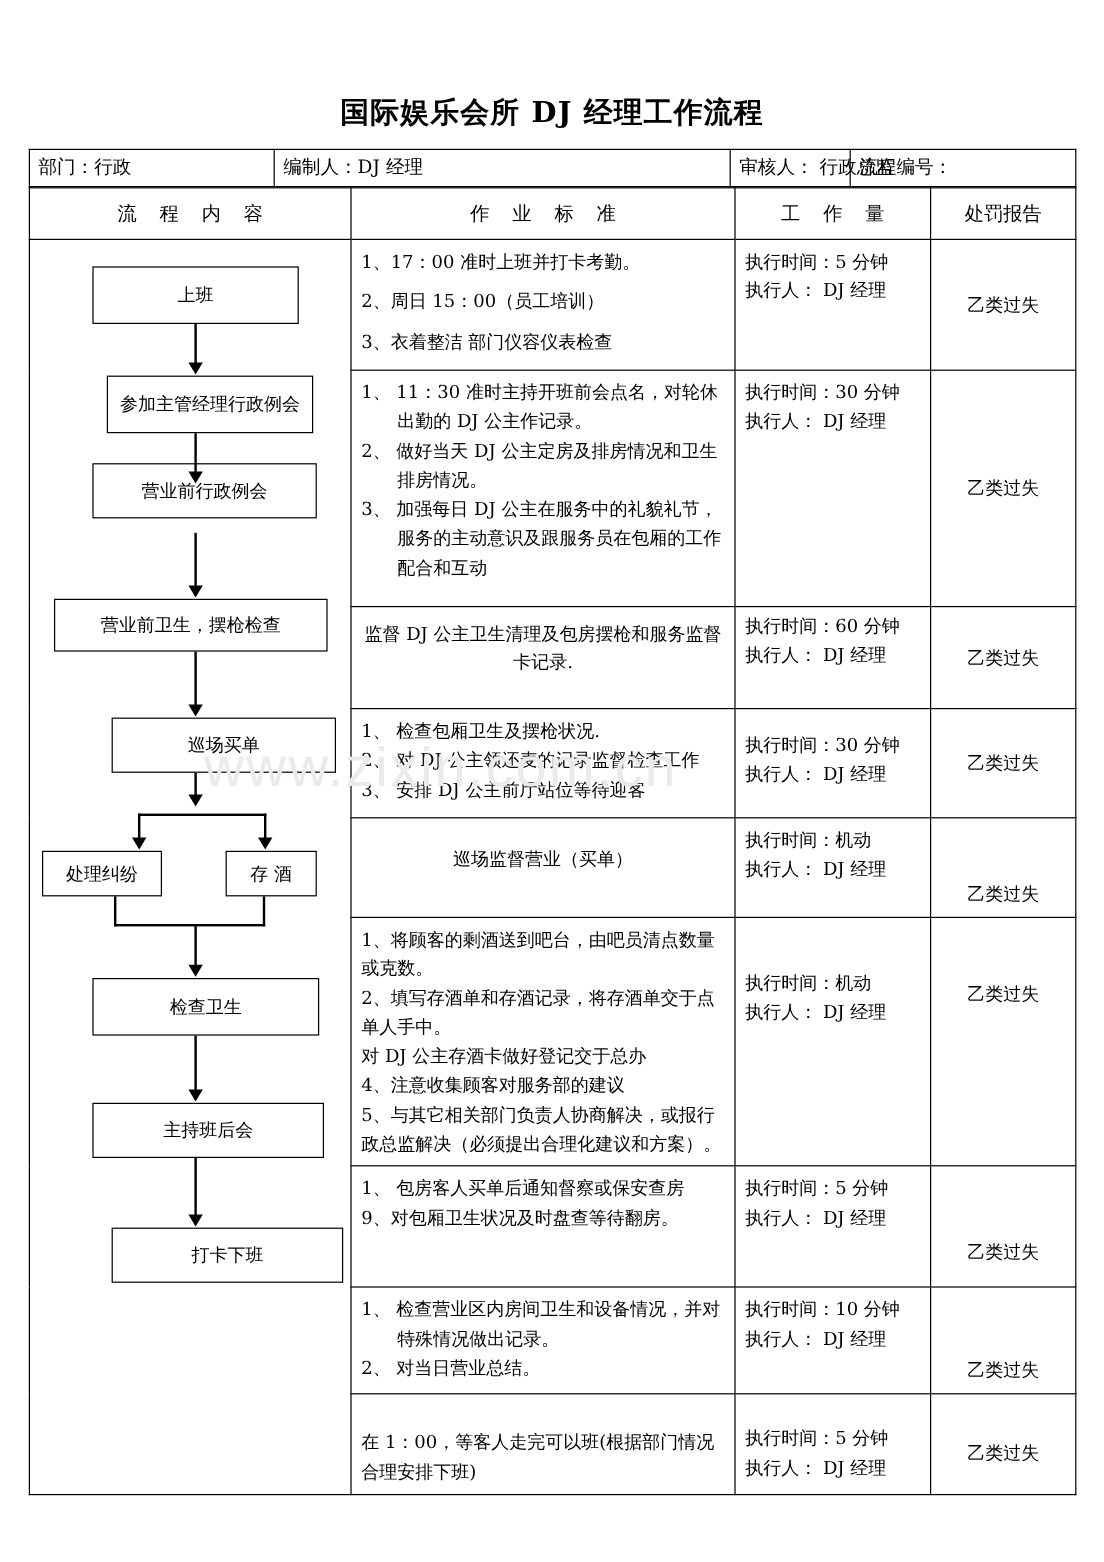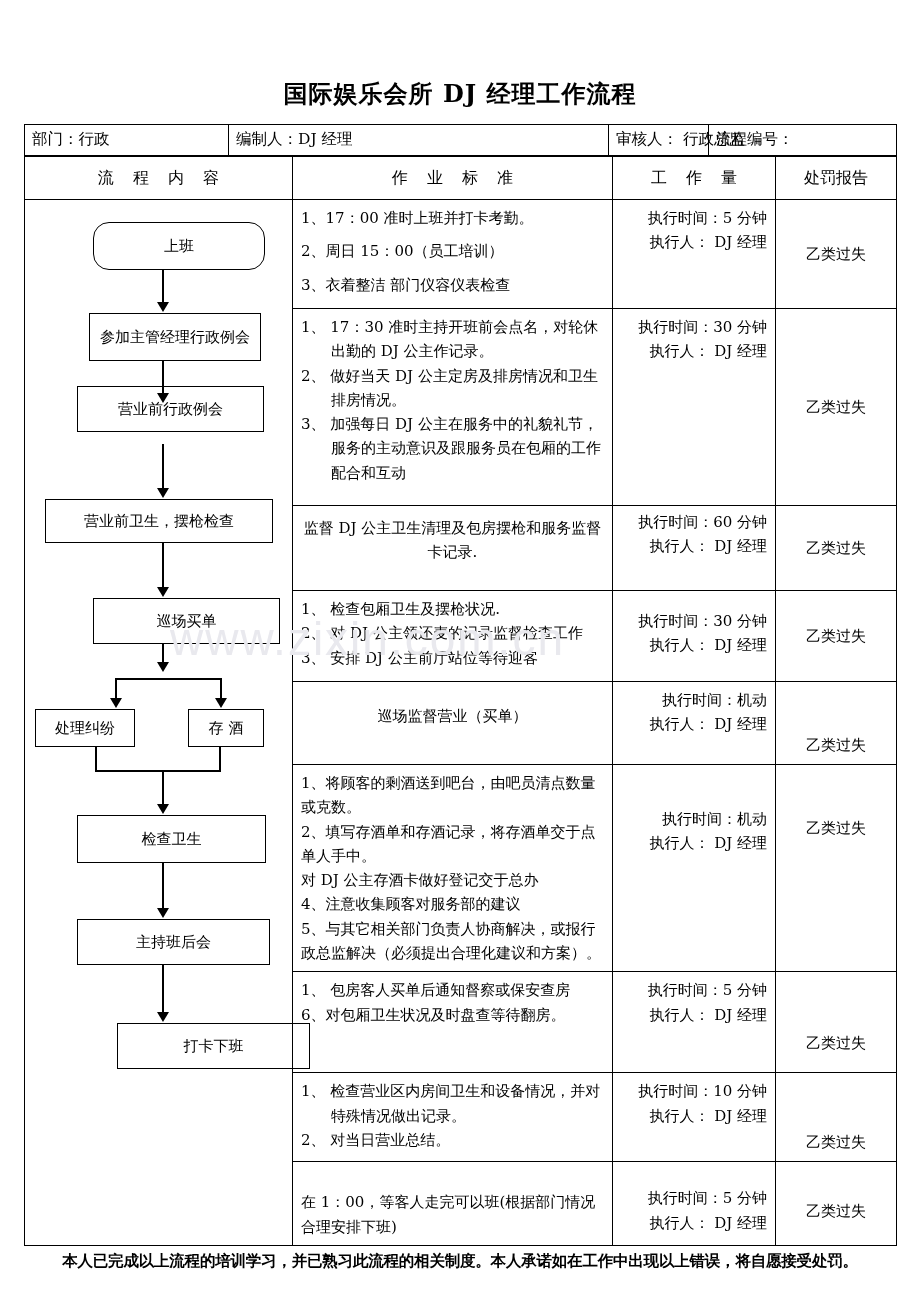--- a/index.html
+++ b/index.html
@@ -87,21 +87,20 @@
     padding: 6px 8px;
   }
   .cell-flow {
     padding: 0 !important;
     position: relative;
   }
   .cell-work {
     font-size: 15px;
     line-height: 1.62;
     white-space: nowrap;
-    text-align: right;
   }
   .cell-pen {
     text-align: center;
     font-size: 15px;
   }
   .pen-mid { vertical-align: middle; }
   .pen-low { vertical-align: bottom; padding-bottom: 18px !important; }
   .pen-low2 { vertical-align: bottom; padding-bottom: 8px !important; }
 
   .std-list {
@@ -215,21 +214,21 @@
       <td><span class="spaced-in">流 程 内 容</span></td>
       <td><span class="spaced-in">作 业 标 准</span></td>
       <td><span class="spaced-in">工 作 量</span></td>
       <td><span>处罚报告</span></td>
     </tr>
 
     <tr>
       <td class="cell-flow" rowspan="9">
         <div class="flow-wrap">
 
-          <div class="fbox" style="left:68px;top:22px;width:172px;height:48px;border-radius:16px;">
+          <div class="fbox" style="left:52px;top:22px;width:172px;height:48px;">
                 <span>上班</span>
               </div>
           <div class="vline" style="left:137px;top:70px;height:36px;"></div>
           <div class="arrow" style="left:132px;top:102px;"></div>
 
           <div class="fbox" style="left:64px;top:113px;width:172px;height:48px;">
                 <span>参加主管经理行政例会</span>
               </div>
           <div class="vline" style="left:137px;top:161px;height:36px;"></div>
           <div class="arrow" style="left:132px;top:193px;"></div>
@@ -276,21 +275,21 @@
               </div>
           <div class="vline" style="left:137px;top:663px;height:50px;"></div>
           <div class="arrow" style="left:132px;top:708px;"></div>
 
           <div class="fbox" style="left:52px;top:719px;width:193px;height:46px;">
                 <span>主持班后会</span>
               </div>
           <div class="vline" style="left:137px;top:765px;height:52px;"></div>
           <div class="arrow" style="left:132px;top:812px;"></div>
 
-          <div class="fbox" style="left:68px;top:823px;width:193px;height:46px;margin-left:24px;">
+          <div class="fbox" style="left:68px;top:823px;width:193px;height:46px;">
                 <span>打卡下班</span>
               </div>
 
         </div>
       </td>
       <td style="height:96px">
         <ul class="std-list">
           <li>1、17：00 准时上班并打卡考勤。</li>
           <li style="padding-top:9px">2、周日 15：00（员工培训）</li>
           <li style="padding-top:9px">3、衣着整洁 部门仪容仪表检查</li>
@@ -299,21 +298,21 @@
       <td class="cell-work">
         <div>执行时间：5 分钟</div>
         <div>执行人： DJ 经理</div>
       </td>
       <td class="cell-pen pen-mid">乙类过失</td>
     </tr>
 
     <tr>
       <td style="height:184px">
         <ul class="std-list">
-          <li class="hang">1、 17：30 准时主持开班前会点名，对轮休出勤的 DJ 公主作记录。</li>
+          <li class="hang">1、 11：30 准时主持开班前会点名，对轮休出勤的 DJ 公主作记录。</li>
           <li class="hang">2、 做好当天 DJ 公主定房及排房情况和卫生排房情况。</li>
           <li class="hang">3、 加强每日 DJ 公主在服务中的礼貌礼节，服务的主动意识及跟服务员在包厢的工作配合和互动</li>
         </ul>
       </td>
       <td class="cell-work">
         <div>执行时间：30 分钟</div>
         <div>执行人： DJ 经理</div>
       </td>
       <td class="cell-pen pen-mid">乙类过失</td>
     </tr>
@@ -369,21 +368,21 @@
         <div>执行时间：机动</div>
         <div>执行人： DJ 经理</div>
       </td>
       <td class="cell-pen" style="vertical-align:top;padding-top:52px">乙类过失</td>
     </tr>
 
     <tr>
       <td style="height:88px">
         <ul class="std-list">
           <li class="hang">1、 包房客人买单后通知督察或保安查房</li>
-          <li>6、对包厢卫生状况及时盘查等待翻房。</li>
+          <li>9、对包厢卫生状况及时盘查等待翻房。</li>
         </ul>
       </td>
       <td class="cell-work">
         <div>执行时间：5 分钟</div>
         <div>执行人： DJ 经理</div>
       </td>
       <td class="cell-pen pen-low">乙类过失</td>
     </tr>
 
     <tr>
@@ -407,15 +406,14 @@
       <td class="cell-work" style="padding-top:24px">
         <div>执行时间：5 分钟</div>
         <div>执行人： DJ 经理</div>
       </td>
       <td class="cell-pen" style="vertical-align:middle;padding-top:22px">乙类过失</td>
     </tr>
 
   </tbody>
     </table>
 
-  <div class="footer-note">本人已完成以上流程的培训学习，并已熟习此流程的相关制度。本人承诺如在工作中出现以上错误，将自愿接受处罚。</div>
 
 </div>
 
 </body></html>

